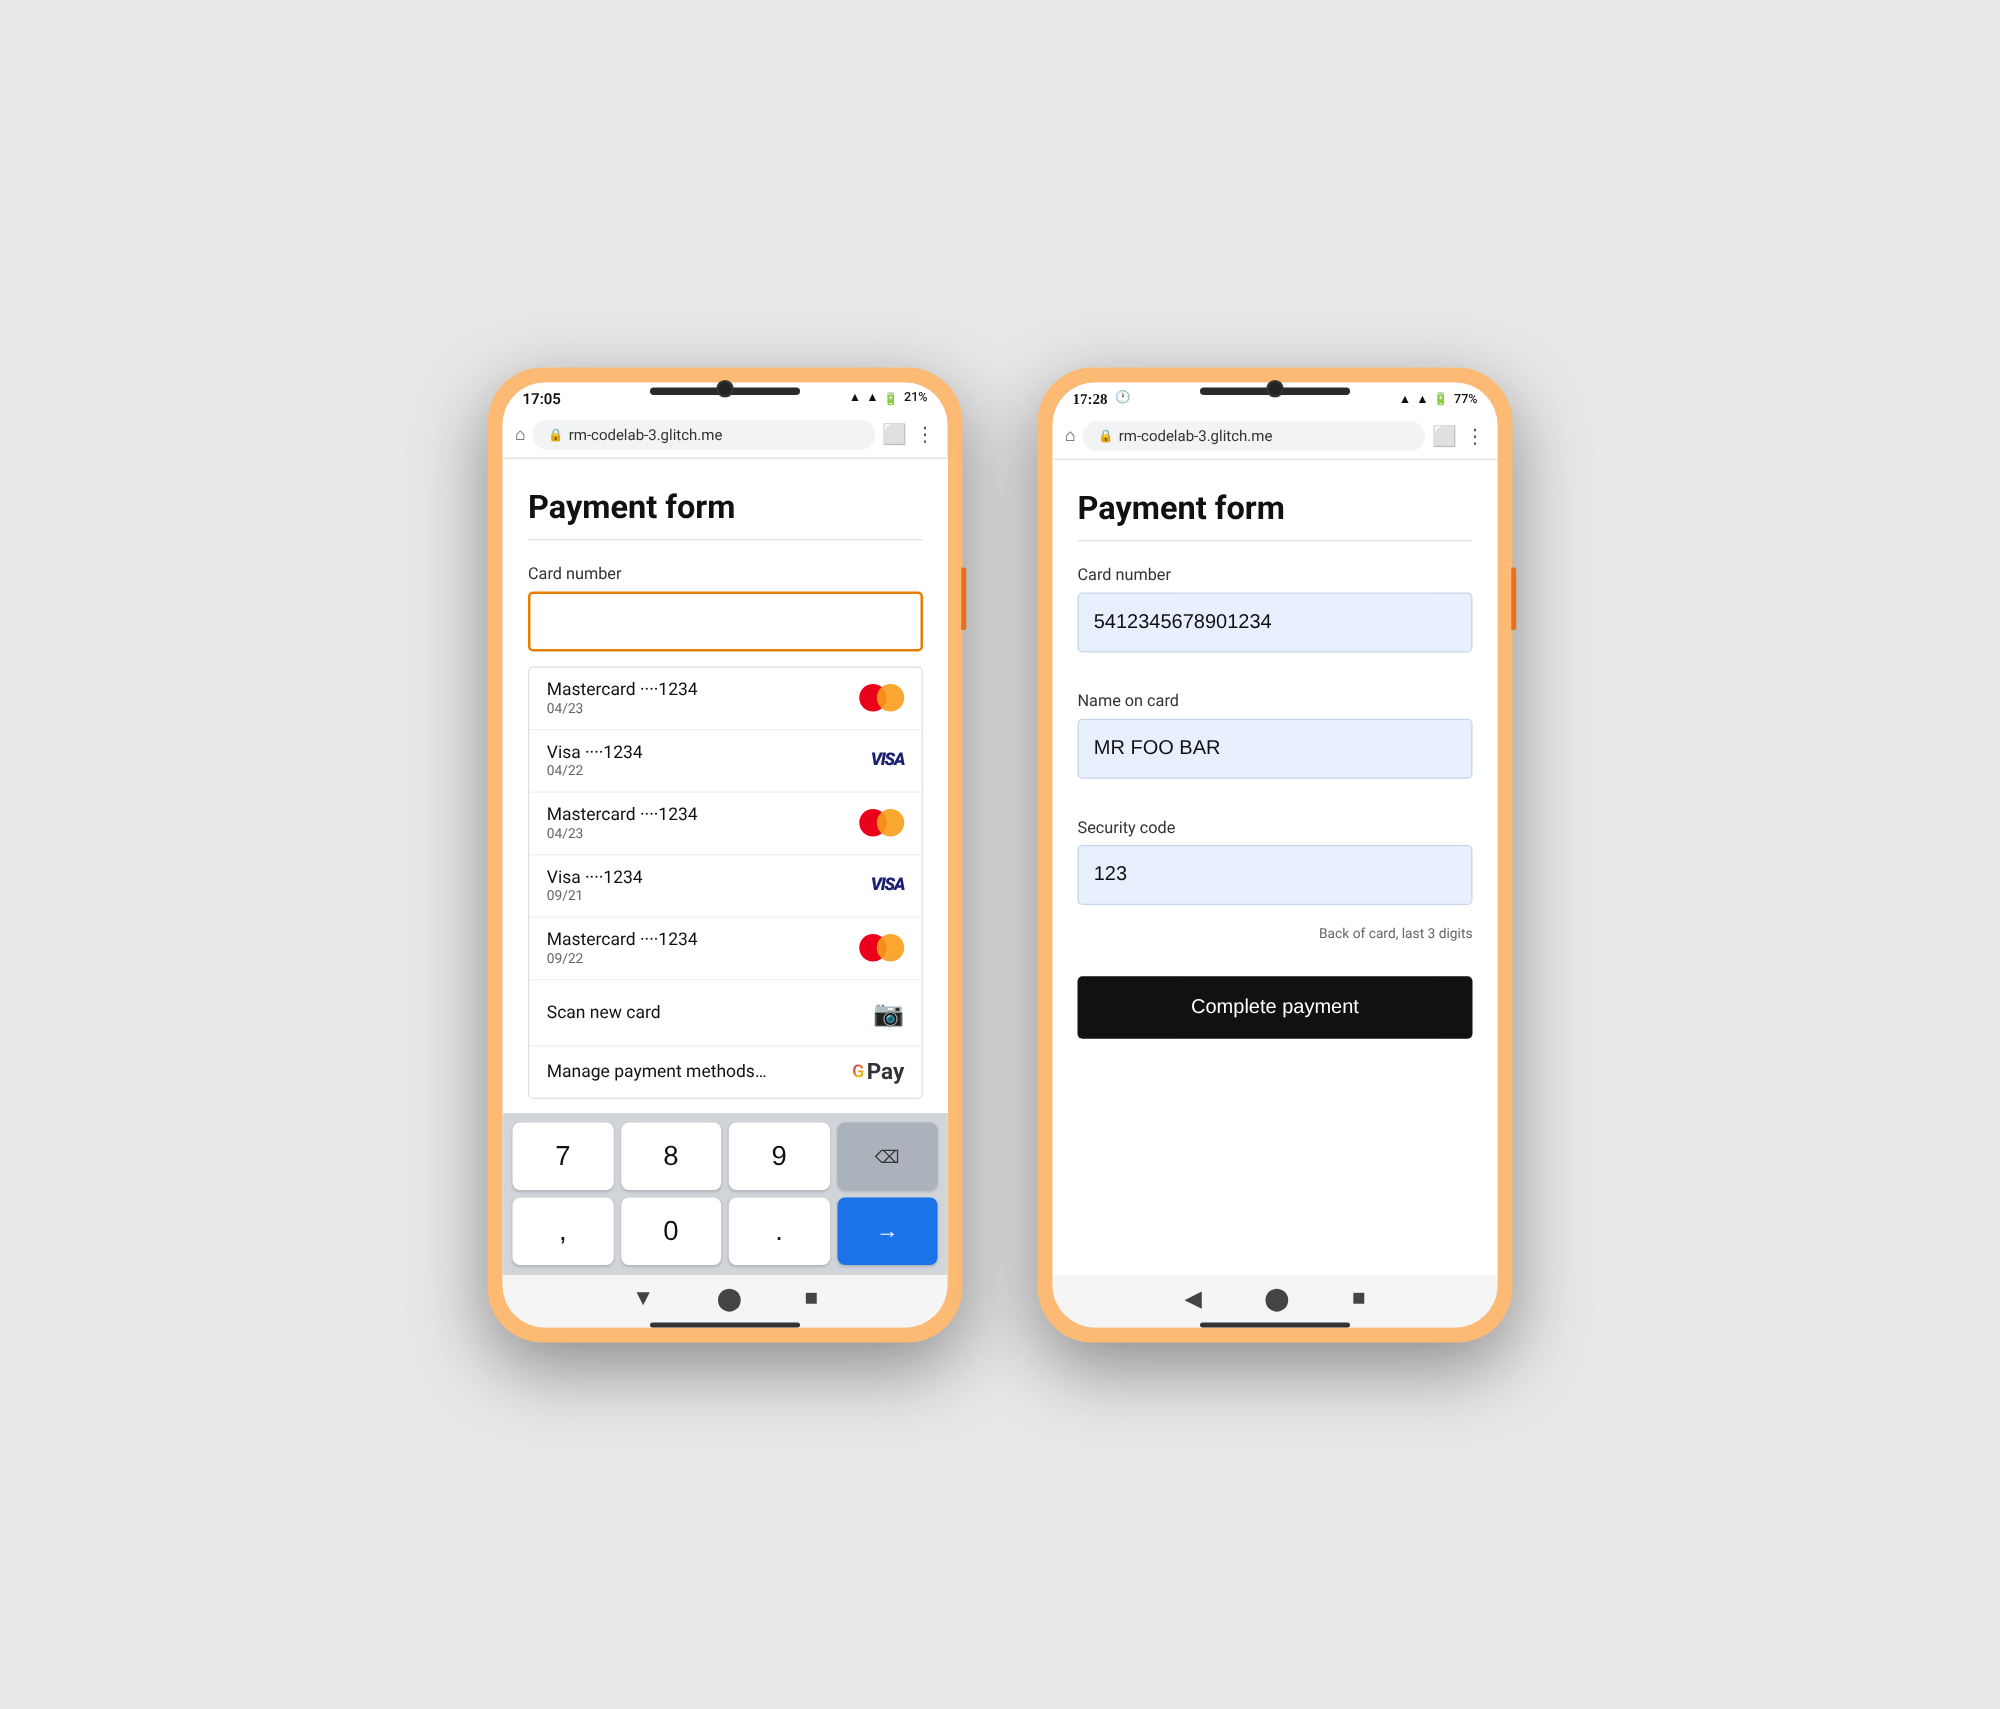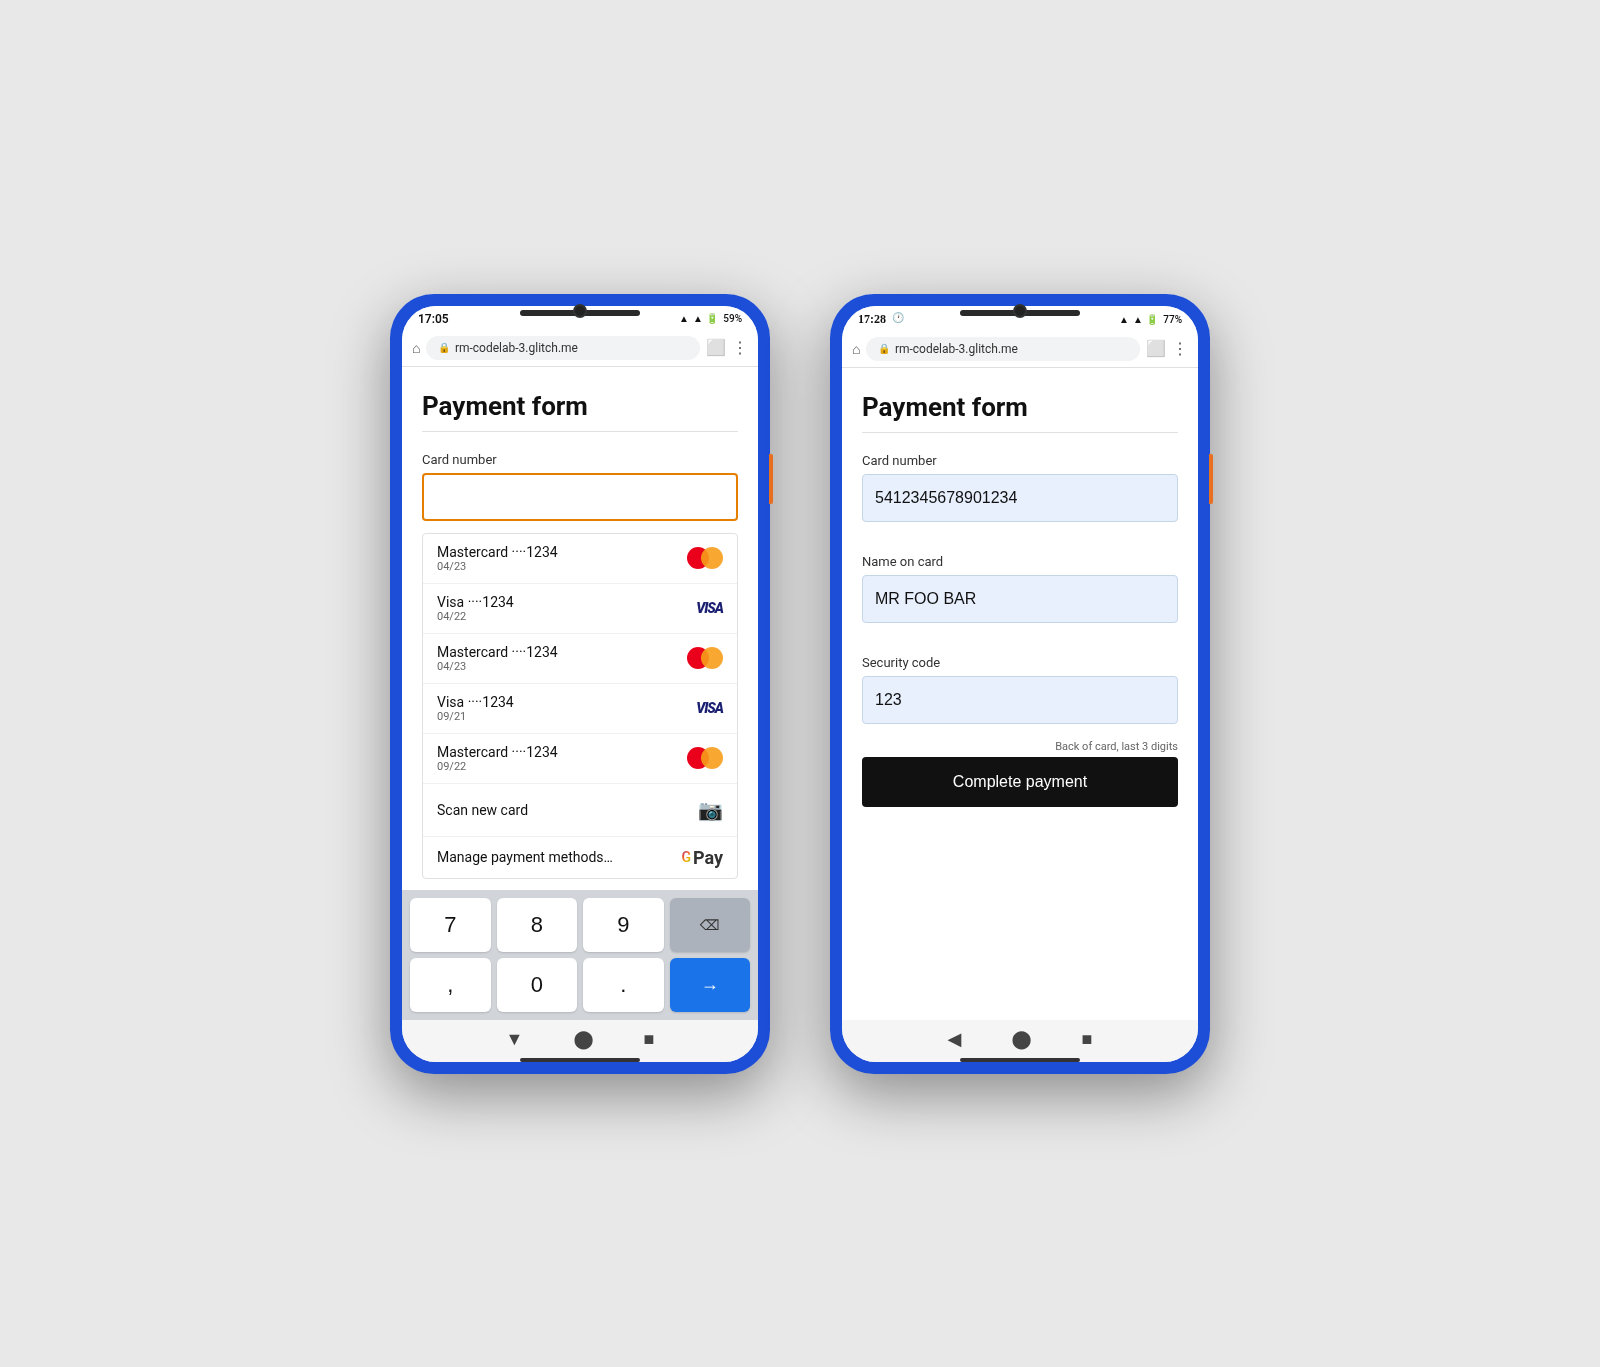--- a/index.html
+++ b/index.html
@@ -17,21 +17,21 @@
 
     .phone-wrapper {
       display: flex;
       flex-direction: column;
       align-items: center;
     }
 
     .phone {
       width: 380px;
       height: 780px;
-      background: #1d4ed8;
+      background: #fdba74;
       border-radius: 44px;
       padding: 12px;
       position: relative;
       box-shadow: 0 20px 60px rgba(0,0,0,0.4);
     }
 
     .phone-inner {
       width: 100%;
       height: 100%;
       background: #f5f5f5;
@@ -399,21 +399,21 @@
     .submit-btn {
       width: 100%;
       background: #111;
       color: white;
       border: none;
       border-radius: 4px;
       padding: 16px;
       font-size: 16px;
       font-weight: 500;
       cursor: pointer;
-      margin-top: 4px;
+      margin-top: 28px;
     }
 
     
     .page-content::-webkit-scrollbar { display: none; }
   </style>
 </head>
 <body>
 
 <div class="phone-wrapper">
   <div class="phone">
@@ -423,21 +423,21 @@
     <div class="phone-bottom-bar"></div>
 
     <div class="phone-inner">
 
       <div class="status-bar">
         <span class="status-time">17:05</span>
         <div class="status-icons">
           <span>▲</span>
           <span>▲</span>
           <span>🔋</span>
-          <span>59%</span>
+          <span>21%</span>
         </div>
       </div>
 
       <div class="browser-bar">
         <span class="browser-home-icon">⌂</span>
         <div class="browser-url-bar">
           <span class="lock-icon">🔒</span>
           <span>rm-codelab-3.glitch.me</span>
         </div>
         <div class="browser-actions">

